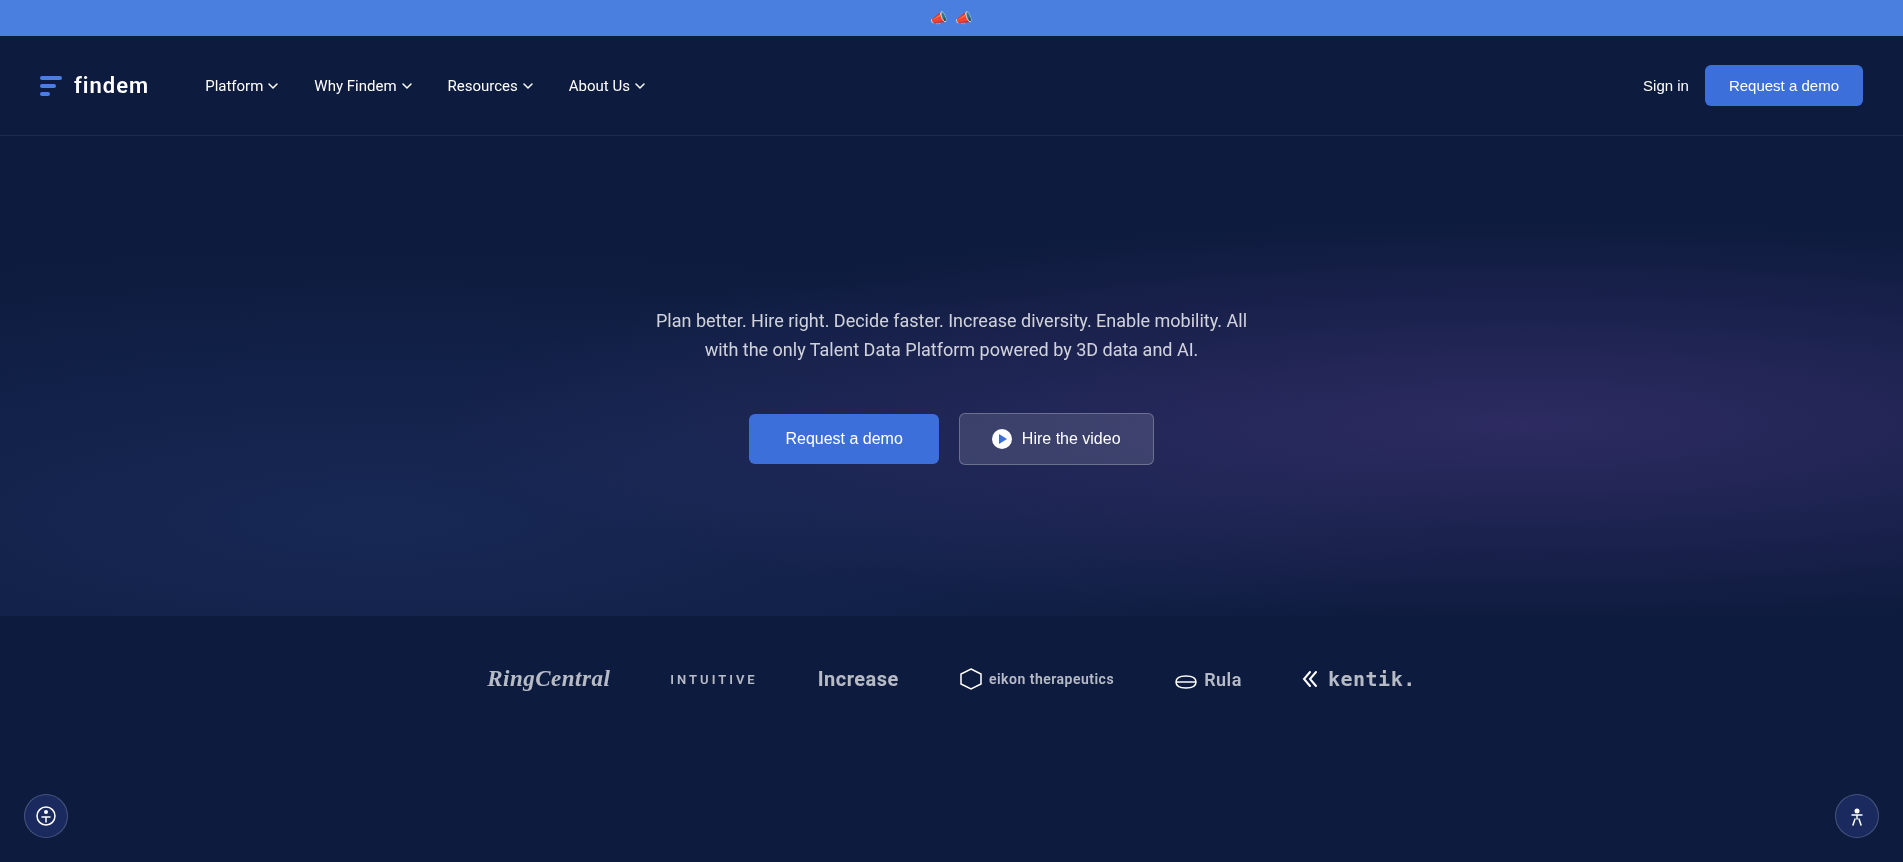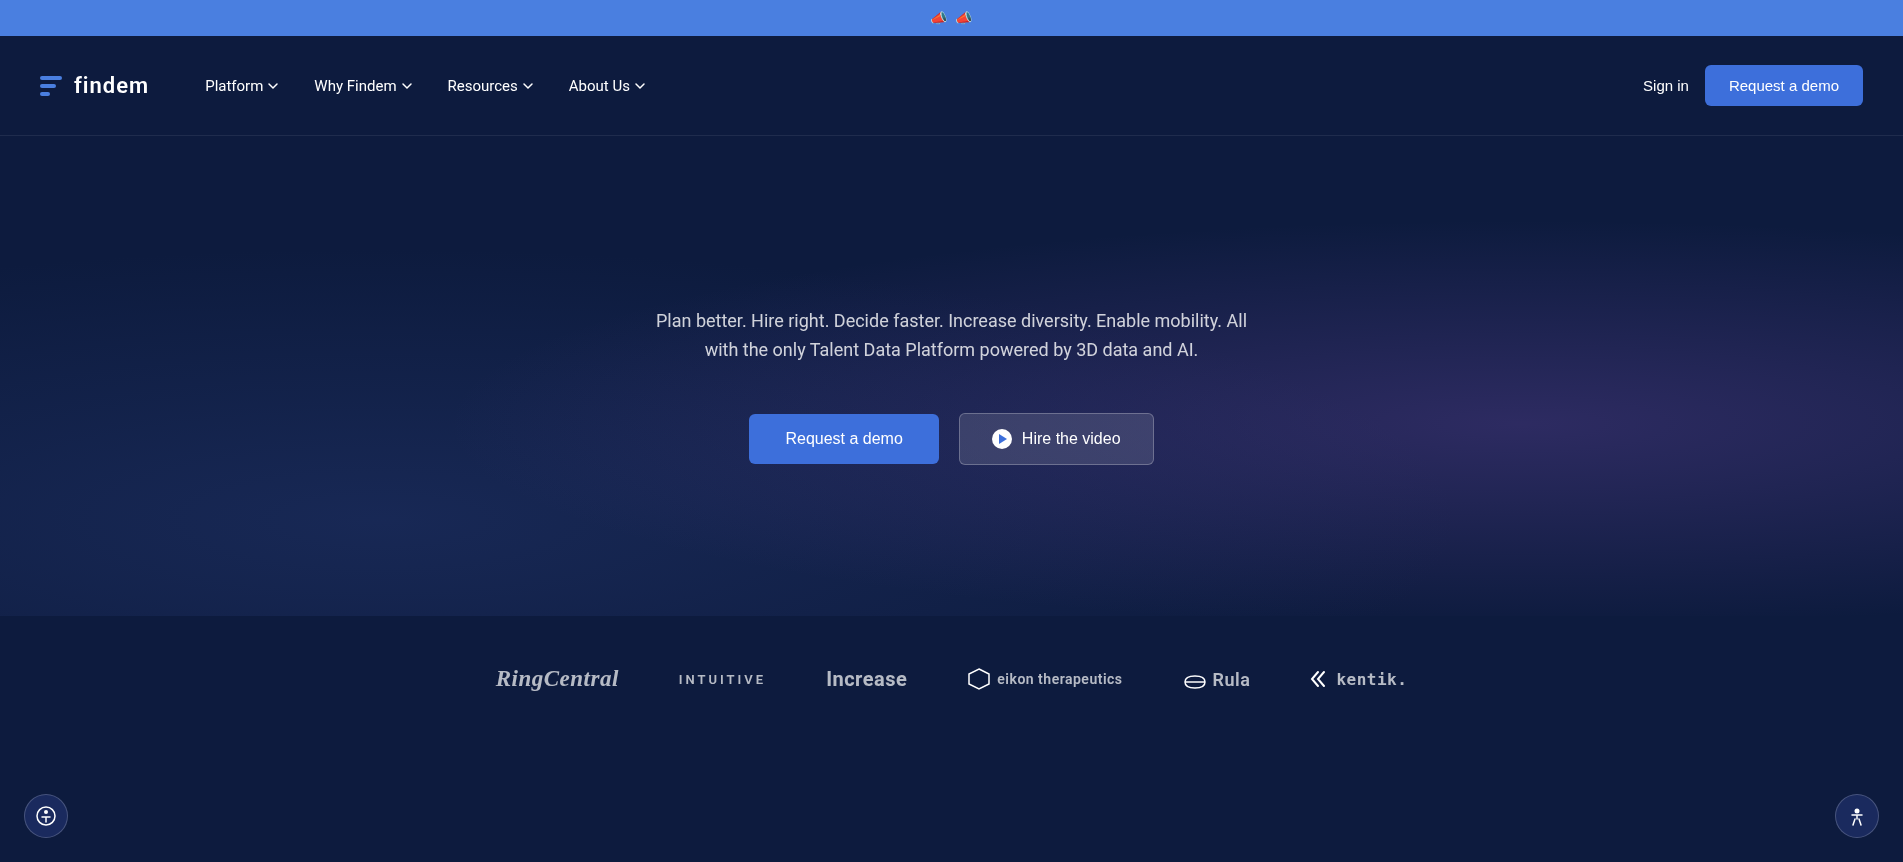--- a/index.html
+++ b/index.html
@@ -257,21 +257,21 @@
       color: white;
       font-size: 16px;
     }
 
     
     .logo-ringcentral { font-family: Georgia, serif; font-style: italic; font-size: 23px; }
     .logo-intuitive { letter-spacing: 3px; font-size: 13px; text-transform: uppercase; }
     .logo-medallia { font-size: 20px; font-weight: 700; }
     .logo-eikon { font-size: 14px; align-items: center; }
     .logo-rula { font-size: 18px; align-items: flex-end; }
-    .logo-kentik { font-size: 16px; font-family: monospace; }
+    .logo-kentik { font-size: 20px; font-family: monospace; }
   </style>
 </head>
 <body>
 
 <div id="announcement-bar">
   <span>📣</span>
   <span>📣</span>
 </div>
 
 <nav id="navbar">

